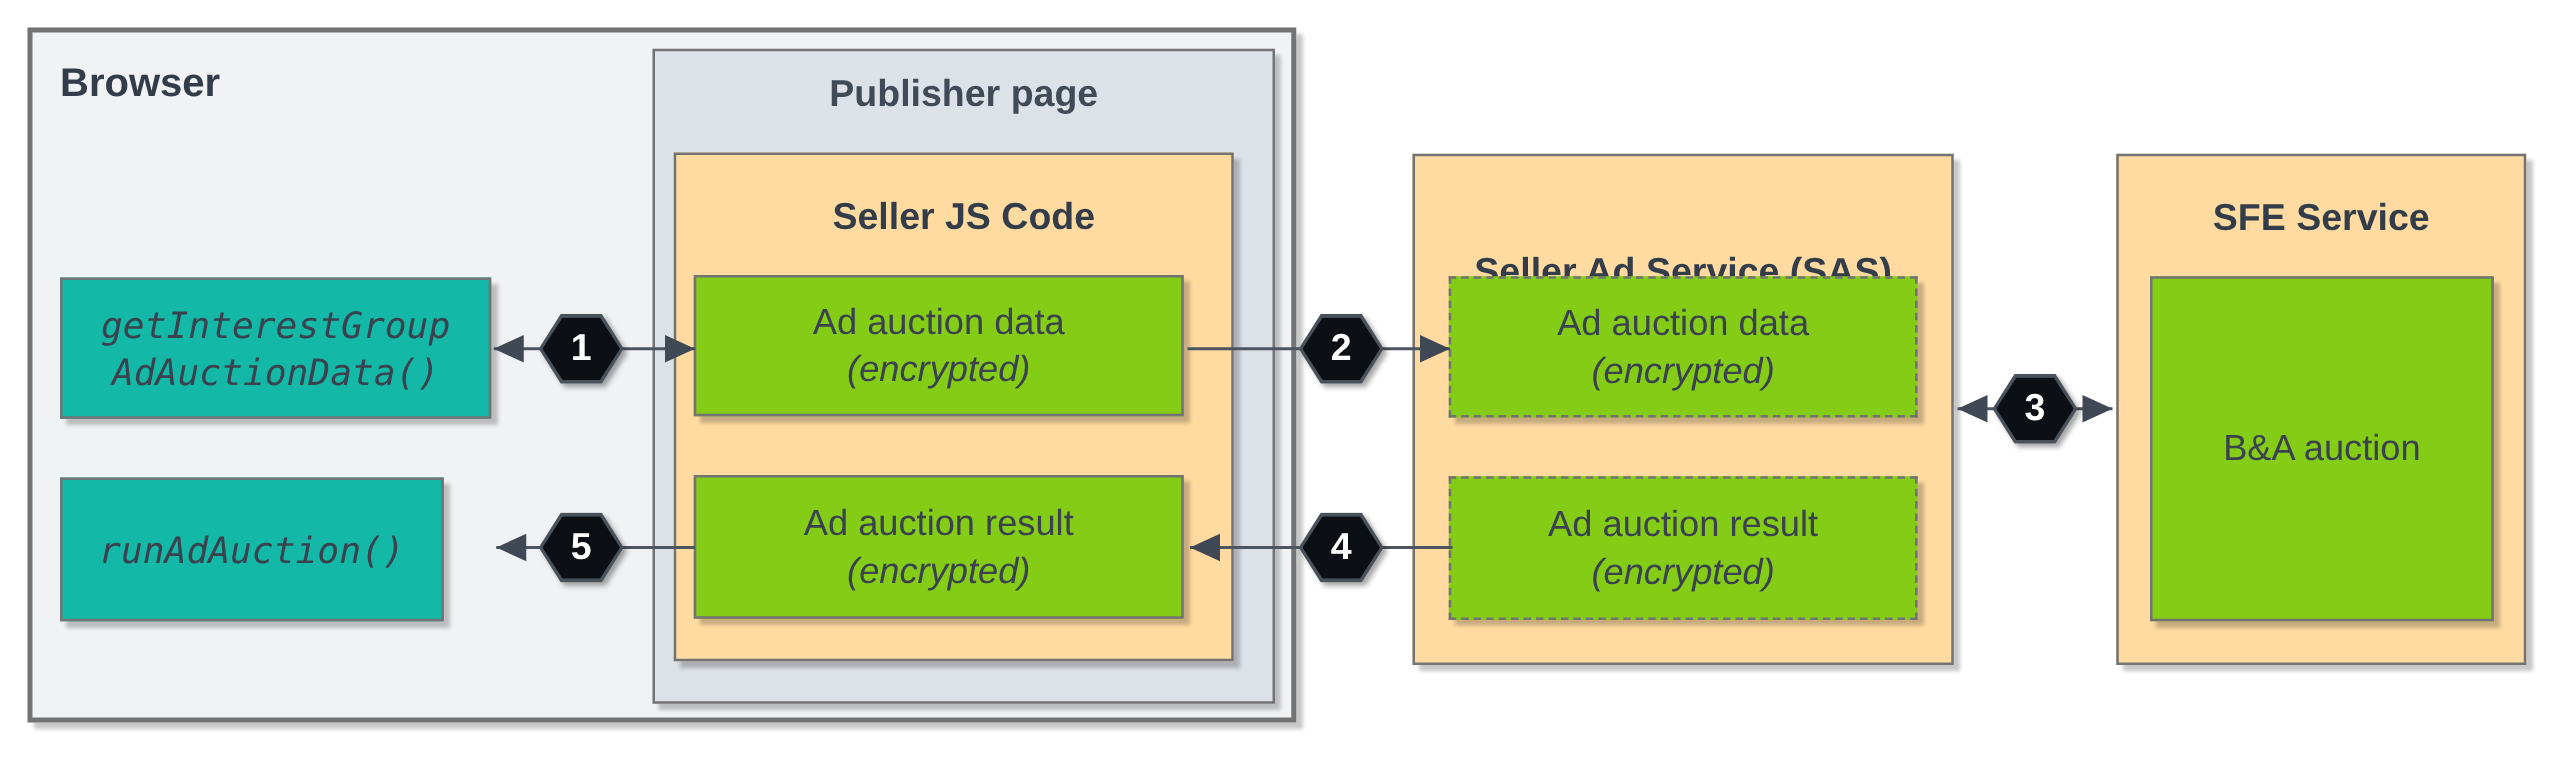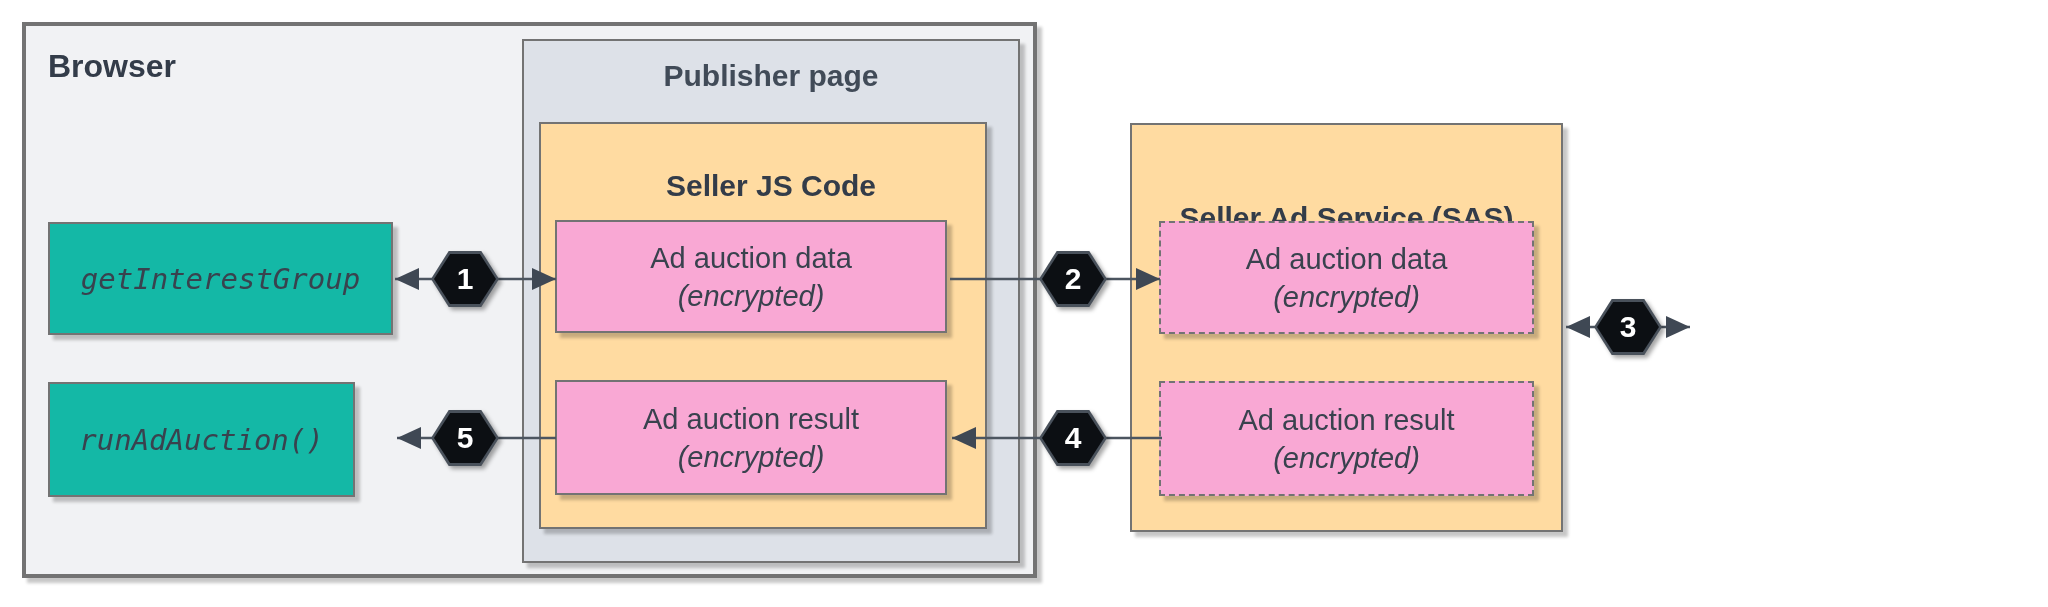--- a/index.html
+++ b/index.html
@@ -8,21 +8,21 @@
     font-family:"Liberation Sans", sans-serif; overflow:hidden;
   }
   .box {
     position:absolute; box-sizing:border-box;
     border:2px solid #737373;
     box-shadow:5px 5px 3px rgba(0,0,0,0.22);
   }
   .browser   { background:#F1F2F4; border-width:4px; }
   .publisher { background:#DDE1E8; }
   .orange    { background:#FFDBA1; }
-  .cream     { background:#f9a8d4; }
+  .cream     { background:#84cc16; }
   .green     { background:#14b8a6; }
   .dashedbox { border-style:dashed; }
 
   .ctitle {
     position:absolute; left:0; right:0; text-align:center;
     font-weight:bold; font-size:30px; color:#333C49; line-height:1.2;
   }
   .browser-label {
     position:absolute; left:22px; top:22px;
     font-weight:bold; font-size:32px; color:#333C49;
@@ -65,34 +65,35 @@
 <body>
 
 <div id="canvas">
 
   <div class="box browser" style="left:22px; top:22px; width:1015px; height:556px;">
     <div class="browser-label">Browser</div>
 
     <div class="box green" style="left:22px; top:196px; width:345px; height:113px;">
       <div class="node-text code">
         <div>getInterestGroup</div>
+        <div>AdAuctionData()</div>
       </div>
     </div>
 
     <div class="box green" style="left:22px; top:356px; width:307px; height:115px;">
       <div class="node-text code">
         <div>runAdAuction()</div>
       </div>
     </div>
 
     <div class="box publisher" style="left:496px; top:13px; width:498px; height:524px;">
       <div class="ctitle pub-label" style="top:17px;">Publisher page</div>
 
       <div class="box orange" style="left:15px; top:81px; width:448px; height:407px;">
-        <div class="ctitle" style="top:44px;padding-left:16px;">Seller JS Code</div>
+        <div class="ctitle" style="top:32px;padding-left:16px;">Seller JS Code</div>
 
         <div class="box cream" style="left:14px; top:96px; width:392px; height:113px;">
           <div class="node-text">
             <div>Ad auction data</div>
             <div class="em">(encrypted)</div>
           </div>
         </div>
 
         <div class="box cream" style="left:14px; top:256px; width:392px; height:115px;">
           <div class="node-text">
@@ -115,20 +116,29 @@
     </div>
 
     <div class="box cream dashedbox" style="left:27px; top:256px; width:375px; height:115px;">
       <div class="node-text">
         <div>Ad auction result</div>
         <div class="em">(encrypted)</div>
       </div>
     </div>
   </div>
 
+  <div class="box orange" style="left:1693px; top:123px; width:328px; height:409px;">
+    <div class="ctitle" style="top:32px;">SFE Service</div>
+
+    <div class="box cream" style="left:25px; top:96px; width:275px; height:276px;">
+      <div class="node-text">
+        <div>B&amp;A auction</div>
+      </div>
+    </div>
+  </div>
 
   <svg id="arrows" width="2048" height="607" viewBox="0 0 2048 607">
     <g>
       <line x1="395" y1="279" x2="556" y2="279"></line>
       <polygon points="395,279 419,268 419,290"></polygon>
       <polygon points="556,279 532,268 532,290"></polygon>
     </g>
     <g>
       <line x1="950" y1="279" x2="1160" y2="279"></line>
       <polygon points="1160,279 1136,268 1136,290"></polygon>

